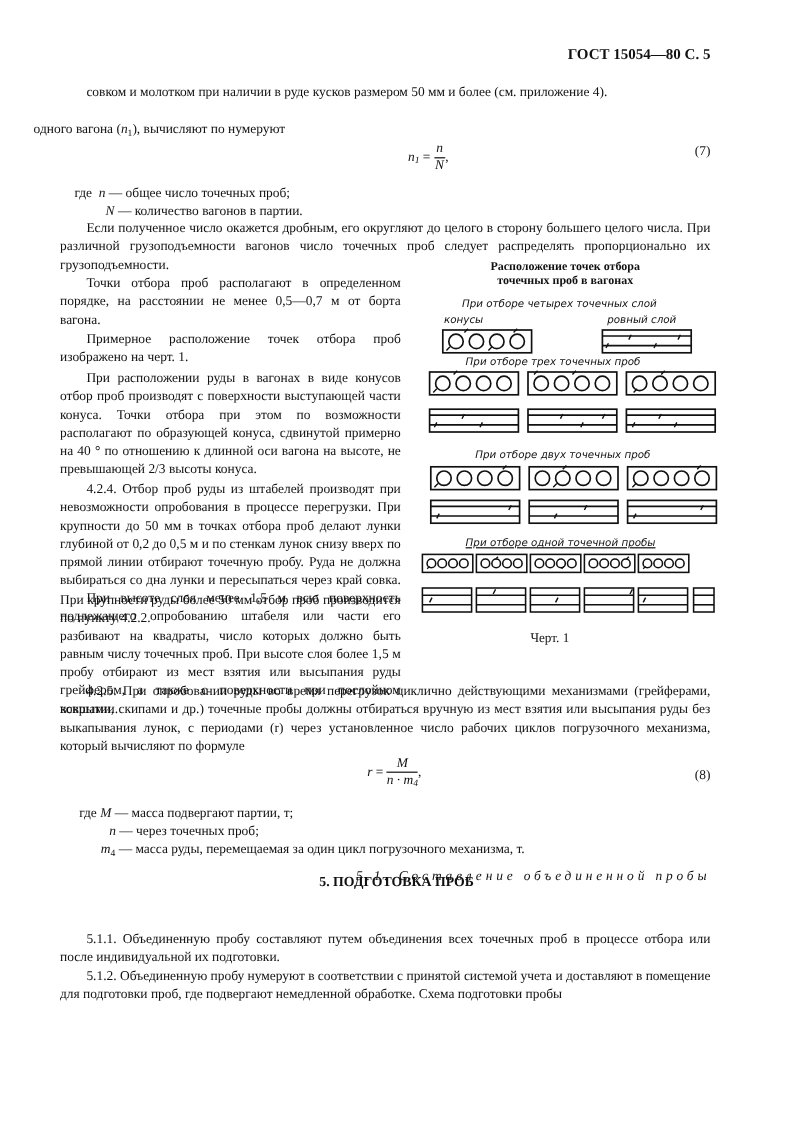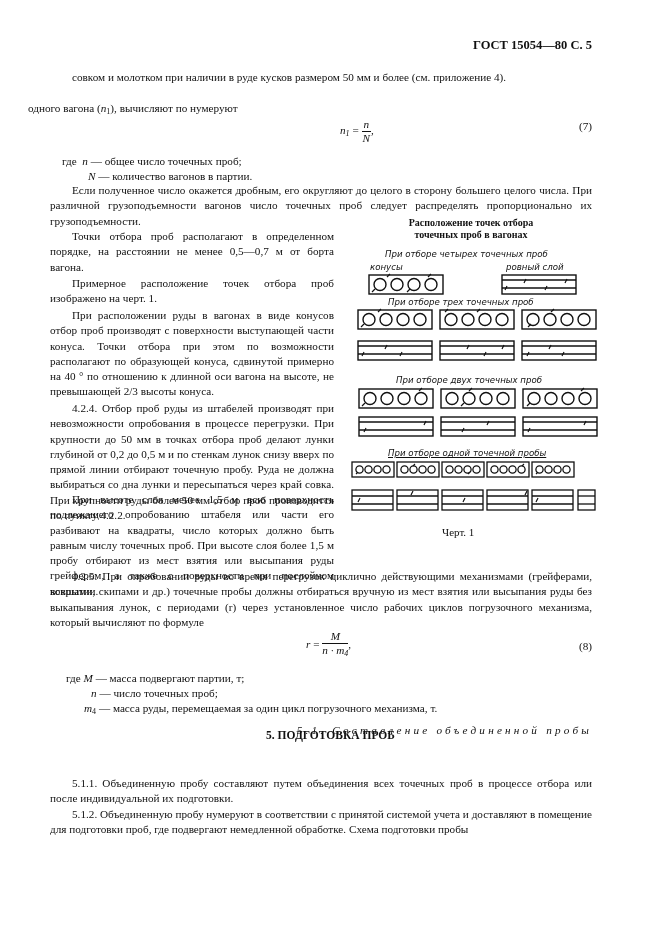--- a/index.html
+++ b/index.html
@@ -52,21 +52,21 @@
 <div class="p ind narrow" style="top:229px;">Точки отбора проб располагают в определенном порядке, на расстоянии не менее 0,5—0,7 м от борта вагона.</div>
 <div class="p ind narrow" style="top:276px;">Примерное расположение точек отбора проб изображено на черт. 1.</div>
 <div class="p ind narrow" style="top:308px;">При расположении руды в вагонах в виде конусов отбор проб производят с поверхности выступающей части конуса. Точки отбора при этом по возможности располагают по образующей конуса, сдвинутой примерно на 40 ° по отношению к длинной оси вагона на высоте, не превышающей 2/3 высоты конуса.</div>
 <div class="p ind narrow" style="top:401px;">4.2.4. Отбор проб руды из штабелей производят при невозможности опробования в процессе перегрузки. При крупности до 50 мм в точках отбора проб делают лунки глубиной от 0,2 до 0,5 м и по стенкам лунок снизу вверх по прямой линии отбирают точечную пробу. Руда не должна выбираться со дна лунки и пересыпаться через край совка. При крупности руды более 50 мм отбор проб производится по пункту 4.2.2.</div>
 <div class="p ind narrow" style="top:492px;">При высоте слоя менее 1,5 м всю поверхность подлежащего опробованию штабеля или части его разбивают на квадраты, число которых должно быть равным числу точечных проб. При высоте слоя более 1,5 м пробу отбирают из мест взятия или высыпания руды грейфером, а также с поверхности при послойном вскрытии.</div>
 
 <div class="abs dtitle" style="left:376px; width:190px; top:217px;">
   <span>Расположение точек отбора</span><br>
   <span>точечных проб в вагонах</span>
 </div>
-<div class="abs dlabel" style="left:385px; top:249px;">При отборе четырех точечных проб</div>
+<div class="abs dlabel" style="left:385px; top:249px;">При отборе четырех точечных слой</div>
 <div class="abs dlabel" style="left:370px; top:262px;">конусы</div>
 <div class="abs dlabel" style="left:506px; top:262px;">ровный слой</div>
 <div class="abs dlabel" style="left:388px; top:297px;">При отборе трех точечных проб</div>
 <div class="abs dlabel" style="left:396px; top:375px;text-align:center;">При отборе двух точечных проб</div>
 <div class="abs dlabel" style="left:388px; top:448px;text-decoration:underline;">При отборе одной точечной пробы</div>
 <div class="abs caption" style="left:442px; top:526px;">Черт. 1</div>
 
 <svg width="661" height="936" stroke="#111" fill="none">
   <defs>
 
@@ -154,20 +154,20 @@
 
 <div class="p ind" style="top:569px;">4.2.5. При опробовании руды во время перегрузок циклично действующими механизмами (грейферами, ковшами, скипами и др.) точечные пробы должны отбираться вручную из мест взятия или высыпания руды без выкапывания лунок, с периодами (r) через установленное число рабочих циклов погрузочного механизма, который вычисляют по формуле</div>
 
 <div class="abs formula" style="left:306px; top:630px;">
   <i>r</i><span style="font-style:normal"> = </span><span class="frac"><span class="num">M</span><span class="den"><span>n · m</span><span class="sub">4</span></span></span><span style="font-style:normal">,</span>
 </div>
 <div class="eqno" style="top:640px;">(8)</div>
 
 <div class="abs" style="left:66px; top:671px; line-height:15px;">
   <span>где</span> <i>M</i><span> — масса подвергают партии, т;</span><br>
-  <span style="margin-left:25px"></span><i>n</i><span> — число точечных проб;</span><br>
+  <span style="margin-left:25px"></span><i>n</i><span> — через точечных проб;</span><br>
   <span style="margin-left:18px"></span><i>m</i><span class="sub">4</span><span> — масса руды, перемещаемая за один цикл погрузочного механизма, т.</span>
 </div>
 
 <div class="abs sect" style="top:729px;">5. ПОДГОТОВКА ПРОБ</div>
 <div class="p ind spaced" style="top:723px; text-align:right;font-style:italic;">5.1. Составление объединенной пробы</div>
 <div class="p ind" style="top:776px;">5.1.1. Объединенную пробу составляют путем объединения всех точечных проб в процессе отбора или после индивидуальной их подготовки.</div>
 <div class="p ind" style="top:807px;">5.1.2. Объединенную пробу нумеруют в соответствии с принятой системой учета и доставляют в помещение для подготовки проб, где подвергают немедленной обработке. Схема подготовки пробы</div>
 
 </body></html>

